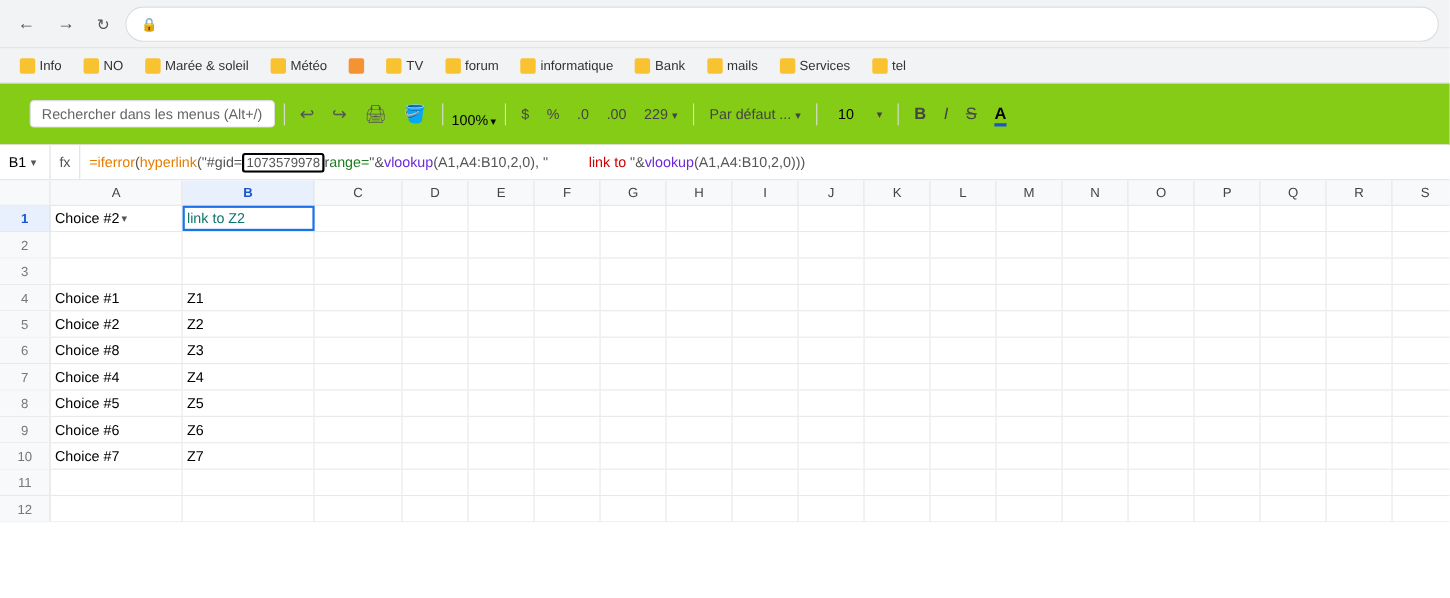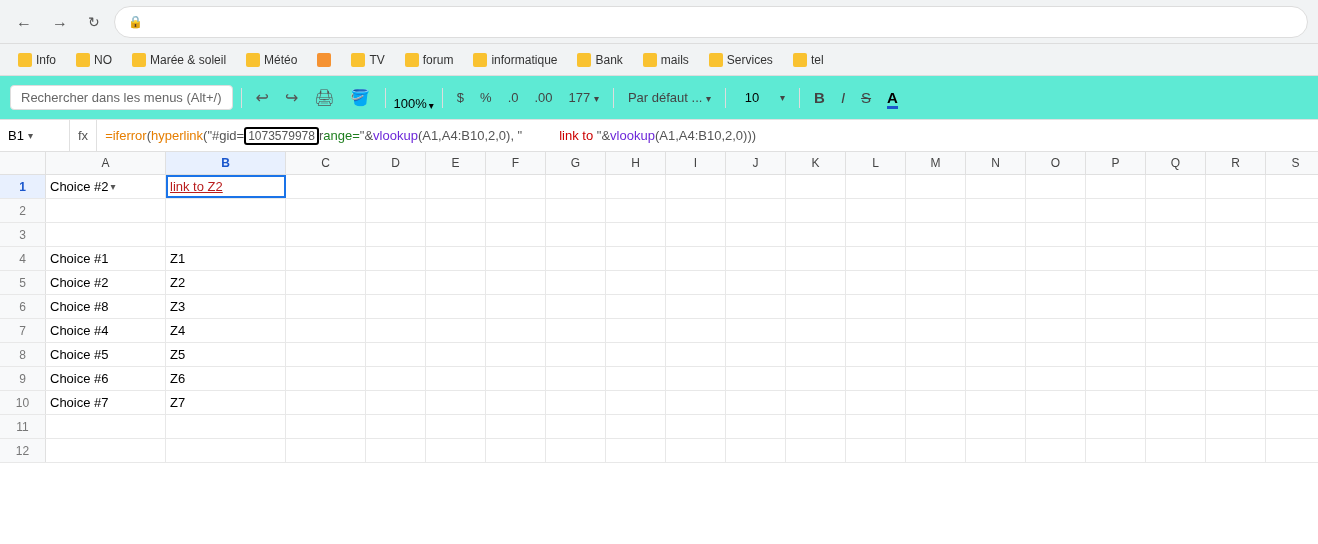--- a/index.html
+++ b/index.html
@@ -86,25 +86,25 @@
       display: inline-block;
       flex-shrink: 0;
     }
     .bk-yellow { background: #f9c230; }
     .bk-orange { background: #f59232; }
 
     
     .toolbar {
       display: flex;
       align-items: center;
-      padding: 4px 10px;
+      padding: 4px 27px;
       gap: 4px;
       border-bottom: 1px solid #e0e0e0;
-      height: 44px;
-      background: #5eead4;
+      height: 56px;
+      background: #84cc16;
     }
     .search-menu {
       border: 1px solid #ddd;
       border-radius: 4px;
       padding: 4px 10px;
       font-size: 13px;
       color: #666;
       cursor: pointer;
       background: #fff;
       min-width: 200px;
@@ -153,21 +153,21 @@
 
     
     .formula-bar {
       display: flex;
       align-items: center;
       border-bottom: 1px solid #e0e0e0;
       height: 32px;
       background: #fff;
     }
     .cell-ref {
-      width: 70px;
+      width: 46px;
       text-align: center;
       font-size: 13px;
       border-right: 1px solid #e0e0e0;
       padding: 0 8px;
       display: flex;
       align-items: center;
       height: 100%;
     }
     .cell-ref-dropdown { font-size: 10px; color: #555; margin-left: 4px; }
     .fx-icon {
@@ -285,21 +285,21 @@
     .cell-p { width: 60px; min-width: 60px; }
     .cell-q { width: 60px; min-width: 60px; }
     .cell-r { width: 60px; min-width: 60px; }
     .cell-s { width: 60px; min-width: 60px; }
 
     .cell-selected {
       outline: 2px solid #1a73e8;
       outline-offset: -2px;
       z-index: 1;
     }
-    .cell-link { color: #b91c1c; text-decoration: underline; cursor: pointer; }
+    .cell-link { color: #0f766e; cursor: pointer; }
     .dropdown-arrow {
       font-size: 10px;
       color: #555;
       margin-left: 2px;
     }
   </style>
 </head>
 <body>
 
 <div class="browser-bar">
@@ -372,21 +372,21 @@
   <div class="toolbar-group">
     <span style="font-size:13px;">100%</span>
     <span style="font-size:10px;">▾</span>
   </div>
   <div class="toolbar-separator"></div>
   <button class="format-btn">$</button>
   <button class="format-btn">%</button>
   <button class="format-btn">.0</button>
   <button class="format-btn">.00</button>
   <button class="format-btn">
-    <span>177</span>
+    <span>229</span>
     <span style="font-size:10px;">▾</span>
   </button>
   <div class="toolbar-separator"></div>
   <button class="format-btn">
     <span>Par défaut ...</span>
     <span style="font-size:10px;">▾</span>
   </button>
   <div class="toolbar-separator"></div>
   <input class="font-size-input" type="text" value="10" style="">
   <button class="format-btn" style="font-size:10px;">▾</button>

